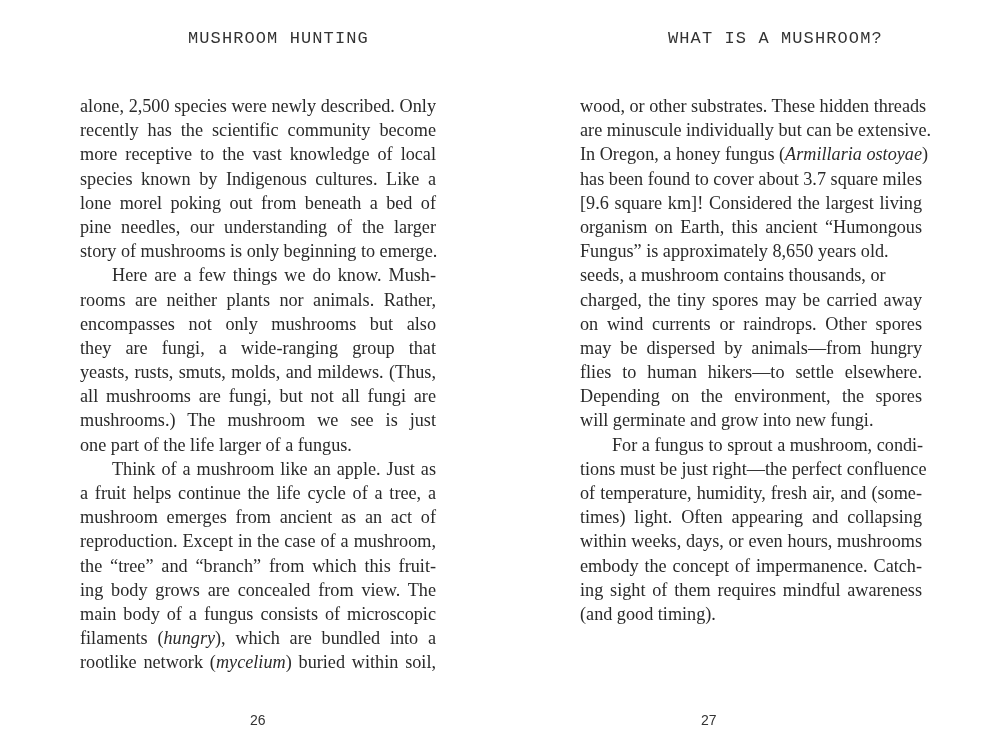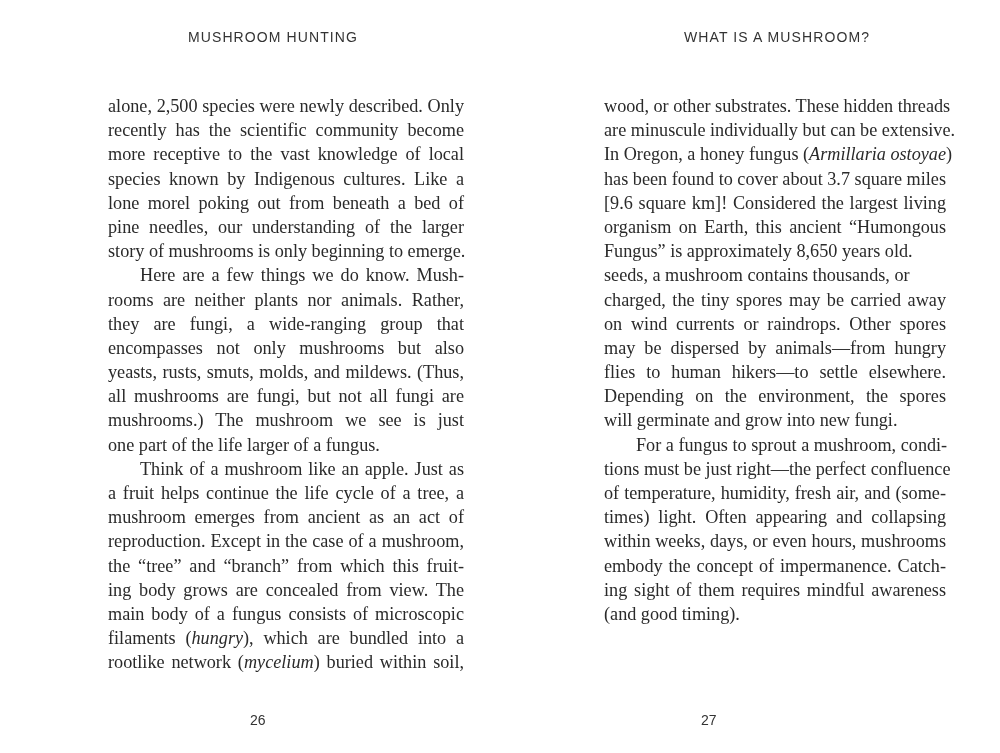--- a/index.html
+++ b/index.html
@@ -1,57 +1,57 @@
 <!DOCTYPE html>
 <html><head>
 <meta charset="utf-8">
 <style>
   html,body{margin:0;padding:0;background:#fff;}
   body{width:1000px;height:753px;position:relative;overflow:hidden;}
-  .runhead{position:absolute;top:29px;font-family:Liberation Sans, sans-serif;font-size:14px;letter-spacing:1.1px;color:#333;}
+  .runhead{position:absolute;top:29px;font-family:Liberation Mono, monospace;font-size:17px;letter-spacing:1.1px;color:#333;}
   .page{position:absolute;top:94px;}
   .line{font-family:"Liberation Serif",serif;font-size:18.2px;color:#2a2a2a;height:24.2px;line-height:24.2px;white-space:nowrap;text-align:justify;text-align-last:justify;}
   .line.last{text-align-last:left;}
   .line.indent{padding-left:32px;}
   .line i{font-style:italic;}
   .folio{position:absolute;top:712px;font-family:"Liberation Sans",sans-serif;font-size:14px;color:#333;}
 </style>
 </head>
 <body>
 
 <div class="runhead" style="left:188px;">MUSHROOM HUNTING</div>
-<div class="runhead" style="left:684px;text-align:center;">WHAT IS A MUSHROOM?</div>
+<div class="runhead" style="left:668px;text-align:center;">WHAT IS A MUSHROOM?</div>
 
-<div class="page" id="left-page" style="left:80px;width:356px;margin-left:28px;">
+<div class="page" id="left-page" style="left:80px;width:356px;">
     <div class="line"><span>alone, 2,500 species were newly described. Only</span></div>
     <div class="line"><span>recently has the scientific community become</span></div>
     <div class="line"><span>more receptive to the vast knowledge of local</span></div>
     <div class="line"><span>species known by Indigenous cultures. Like a</span></div>
     <div class="line"><span>lone morel poking out from beneath a bed of</span></div>
     <div class="line"><span>pine needles, our understanding of the larger</span></div>
     <div class="line last"><span>story of mushrooms is only beginning to emerge.</span></div>
     <div class="line indent"><span>Here are a few things we do know. Mush-</span></div>
     <div class="line"><span>rooms are neither plants nor animals. Rather,</span></div>
+    <div class="line"><span>encompasses not only mushrooms but also</span></div>
     <div class="line"><span>they are fungi, a wide-ranging group that</span></div>
-    <div class="line"><span>encompasses not only mushrooms but also</span></div>
     <div class="line"><span>yeasts, rusts, smuts, molds, and mildews. (Thus,</span></div>
     <div class="line"><span>all mushrooms are fungi, but not all fungi are</span></div>
     <div class="line"><span>mushrooms.) The mushroom we see is just</span></div>
     <div class="line last"><span>one part of the life larger of a fungus.</span></div>
     <div class="line indent"><span>Think of a mushroom like an apple. Just as</span></div>
     <div class="line"><span>a fruit helps continue the life cycle of a tree, a</span></div>
     <div class="line"><span>mushroom emerges from ancient as an act of</span></div>
     <div class="line"><span>reproduction. Except in the case of a mushroom,</span></div>
     <div class="line"><span>the “tree” and “branch” from which this fruit-</span></div>
     <div class="line"><span>ing body grows are concealed from view. The</span></div>
     <div class="line"><span>main body of a fungus consists of microscopic</span></div>
     <div class="line"><span>filaments (</span><i>hungry</i><span>), which are bundled into a</span></div>
     <div class="line"><span>rootlike network (</span><i>mycelium</i><span>) buried within soil,</span></div>
   </div>
-<div class="page" id="right-page" style="left:604px;width:342px;">
+<div class="page" id="right-page" style="left:580px;width:342px;">
     <div class="line"><span>wood, or other substrates. These hidden threads</span></div>
     <div class="line"><span>are minuscule individually but can be extensive.</span></div>
     <div class="line"><span>In Oregon, a honey fungus (</span><i>Armillaria ostoyae</i><span>)</span></div>
     <div class="line"><span>has been found to cover about 3.7 square miles</span></div>
     <div class="line"><span>[9.6 square km]! Considered the largest living</span></div>
     <div class="line"><span>organism on Earth, this ancient “Humongous</span></div>
     <div class="line last"><span>Fungus” is approximately 8,650 years old.</span></div>
     <div class="line last"><span>seeds, a mushroom contains thousands, or</span></div>
     <div class="line"><span>charged, the tiny spores may be carried away</span></div>
     <div class="line"><span>on wind currents or raindrops. Other spores</span></div>

